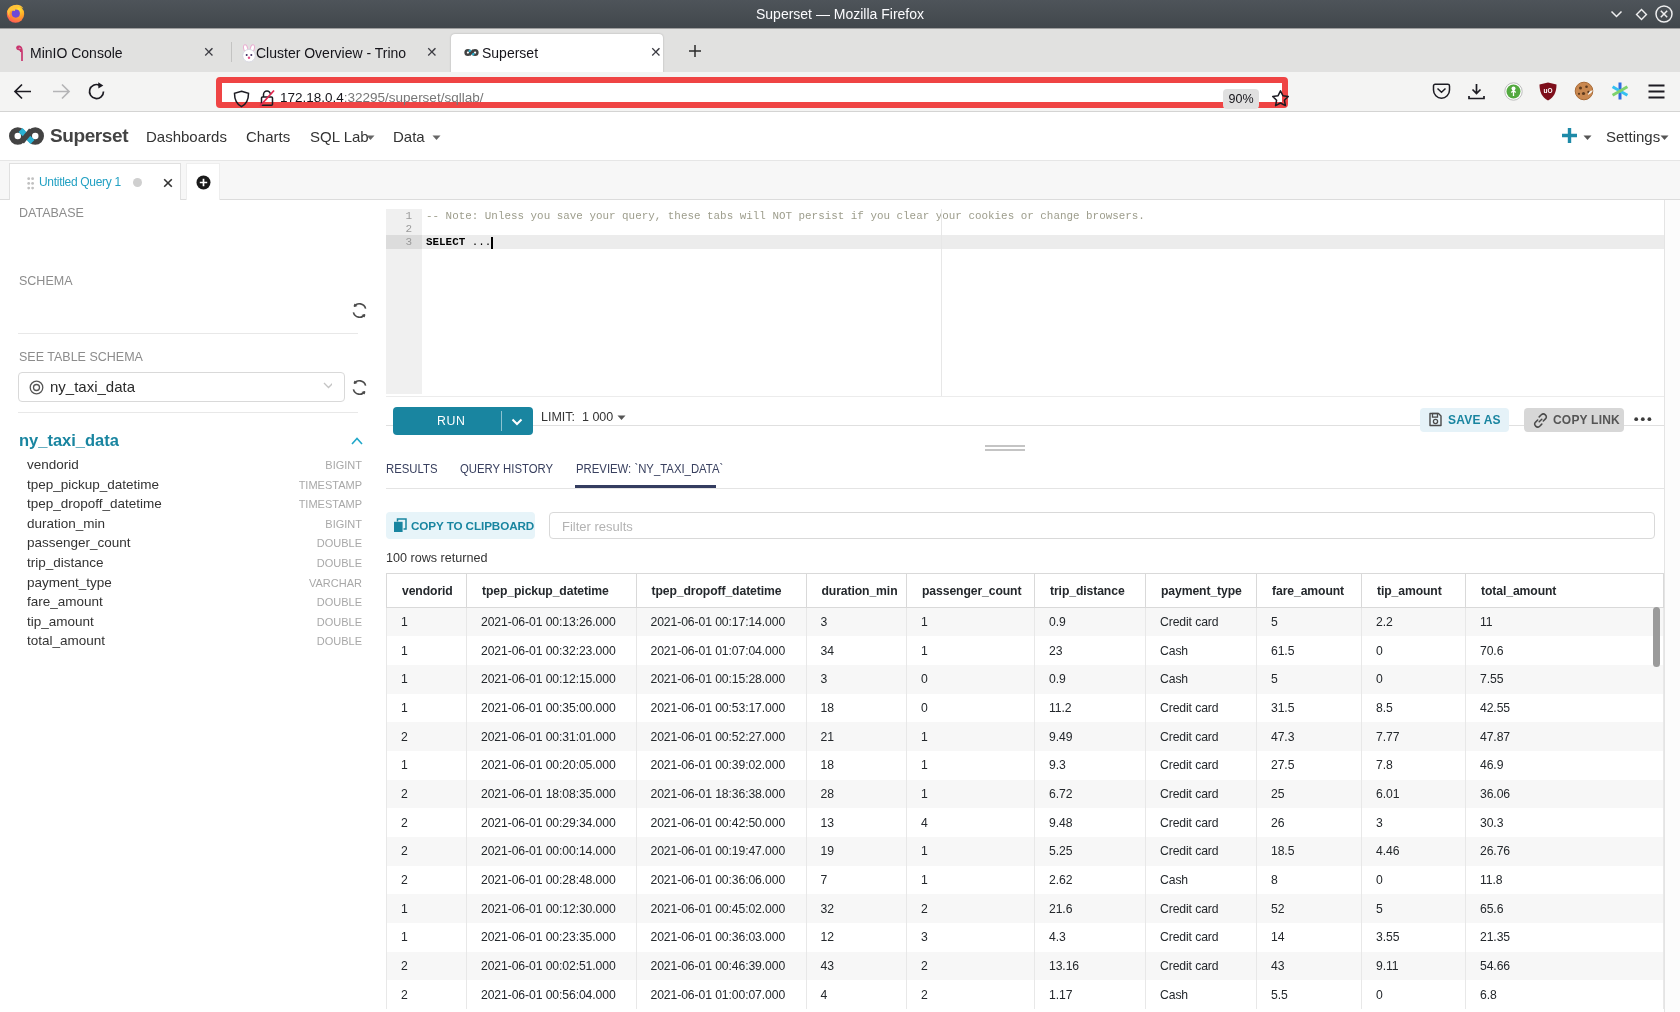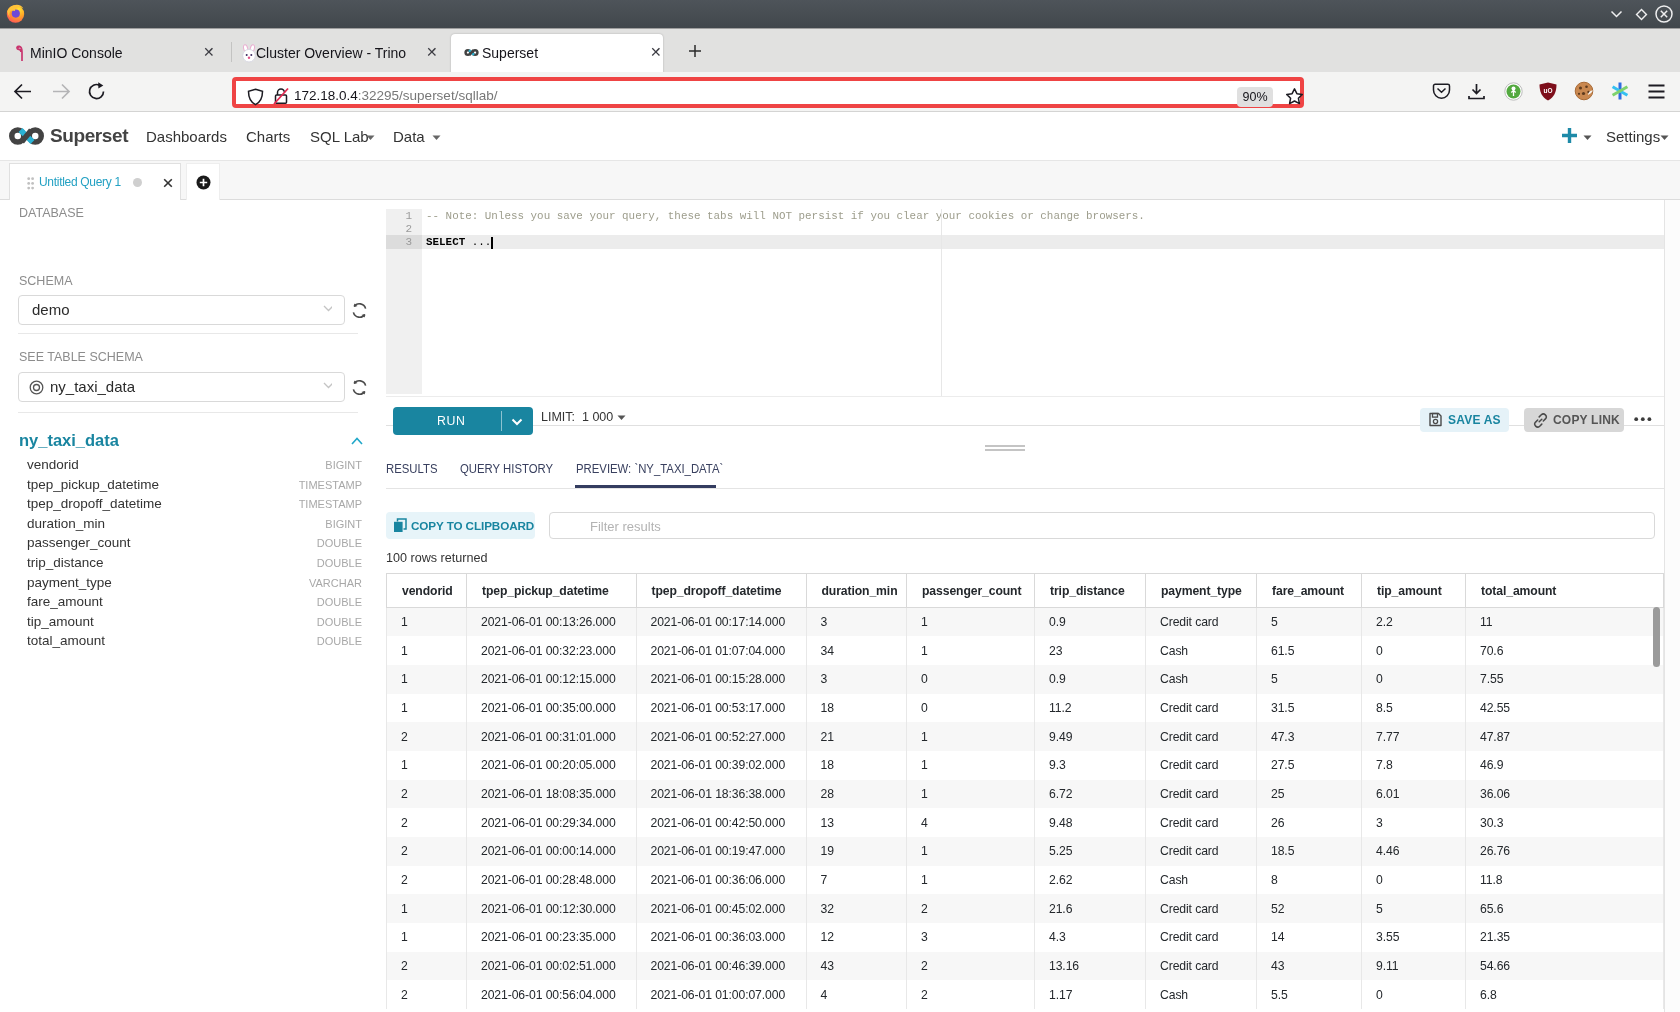--- a/index.html
+++ b/index.html
@@ -12,22 +12,22 @@
   color:#fbfbfe; font-size:14px; }
 #tabbar { position:absolute; left:0; top:28px; width:1680px; height:44px; background:#e1e1e0;
   border-top:1px solid #9e9e9e; }
 .btab { position:absolute; top:5px; height:39px; font-size:14px; color:#15141a; }
 .btab .tx { position:absolute; top:11px; }
 .btab .x { position:absolute; top:10px; color:#3c3c43; font-size:14px; }
 #tab-active { position:absolute; left:451px; top:5px; width:212px; height:39px; background:#fff;
   border-radius:4px 4px 0 0; box-shadow:0 0 2px rgba(0,0,0,.25); }
 #urlrow { position:absolute; left:0; top:72px; width:1680px; height:40px; background:#f4f4f3;
   border-bottom:1px solid #d4d4d3; }
-#urlbox { position:absolute; left:232px; top:5px; width:1072px; height:31px; background:#fff;
-  border:4px solid #ef4444; border-radius:4px; }
+#urlbox { position:absolute; left:216px; top:5px; width:1072px; height:31px; background:#fff;
+  border:6px solid #ef4444; border-radius:4px; }
 #zoombadge { position:absolute; left:1001px; top:6px; width:36px; height:20px; background:#e0e0e0;
   border-radius:4px; text-align:center; font-size:12.5px; color:#15141a; line-height:20px;}
 .urltext { position:absolute; left:58px; top:7px; font-size:13.5px; color:#15141a; }
 .urltext span { color:#777; }
 
 #ssnav { position:absolute; left:0; top:112px; width:1680px; height:49px; background:#fff;
   border-bottom:1px solid #e6e6e6; }
 .navlink { position:absolute; top:16px; font-size:15px; color:#333; }
 
 #qstrip { position:absolute; left:0; top:161px; width:1680px; height:39px; background:#f7f7f7;
@@ -78,20 +78,21 @@
       <stop offset="0%" stop-color="#ffe335"></stop>
           <stop offset="45%" stop-color="#ffa325"></stop>
       <stop offset="85%" stop-color="#ff5f52"></stop>
           <stop offset="100%" stop-color="#e23c7f"></stop>
     </radialGradient>
       </defs>
     <circle cx="10.5" cy="11" r="8.7" fill="url(#ffg)"></circle>
     <circle cx="10.8" cy="10.6" r="4.1" fill="#7049d6"></circle>
     <path d="M2.2 8.5 Q4.2 2.0 11.8 1.8 Q16.5 2.1 18.4 5.4 Q14.5 3.4 12.1 4.6 Q9.4 5.9 10.1 8.1 Q6.3 6.3 4.8 9.3 Q3.6 11.6 5.4 14.8 Q3.0 12.6 2.2 8.5 Z" fill="#ffc23a"></path>
   </svg>
+  <div class="title">Superset — Mozilla Firefox</div>
   <svg class="abs" style="left:1610px;top:10px;" width="13" height="9">
       <path d="M1.5 1.5 L6.5 6.5 L11.5 1.5" stroke="#eeeeef" stroke-width="1.5" fill="none"></path>
     </svg>
   <svg class="abs" style="left:1635px;top:8px;" width="13" height="13">
       <rect x="3" y="3" width="7" height="7" stroke="#eeeeef" stroke-width="1.4" fill="none" transform="rotate(45 6.5 6.5)"></rect>
     </svg>
   <svg class="abs" style="left:1655px;top:5px;" width="18" height="18">
     <circle cx="9" cy="9" r="8" stroke="#eeeeef" stroke-width="1.5" fill="none"></circle>
     <path d="M5.8 5.8 L12.2 12.2 M12.2 5.8 L5.8 12.2" stroke="#eeeeef" stroke-width="1.5"></path>
   </svg>
@@ -255,26 +256,20 @@
     <svg class="abs" style="left:9px;top:11px;" width="15" height="15" viewBox="0 0 15 15">
       <circle cx="7.5" cy="7.5" r="7" fill="#1a1a1a"></circle>
       <path d="M7.5 3.8 V11.2 M3.8 7.5 H11.2" stroke="#fff" stroke-width="1.7"></path>
     </svg>
   </div>
 </div>
 
 <div id="sidebar">
   <div class="sb-label" style="top:6px;">DATABASE</div>
   <div class="sb-label" style="top:74px;">SCHEMA</div>
-  <div class="sb-select" style="top:95px;">
-    <span style="position:absolute;left:13px;top:5px;">demo</span>
-    <svg class="sb-chev" width="11" height="7">
-        <path d="M1 1 L5.5 5.5 L10 1" stroke="#c4c4c4" stroke-width="1.3" fill="none"></path>
-      </svg>
-  </div>
   <svg class="abs" style="left:351px;top:102px;" width="17" height="17" viewBox="0 0 17 17">
     <path d="M14.6 6.6 A6.5 6.5 0 0 0 3 4.5 M2.4 10.4 A6.5 6.5 0 0 0 14 12.5" stroke="#4a4a4a" stroke-width="1.6" fill="none"></path>
     <path d="M3.0 1.6 L3.4 5.0 L6.6 4.0 Z" fill="#4a4a4a"></path>
     <path d="M14.0 15.4 L13.6 12.0 L10.4 13.0 Z" fill="#4a4a4a"></path>
   </svg>
   <div class="sb-divider" style="top:133px;"></div>
   <div class="sb-label" style="top:150px;">SEE TABLE SCHEMA</div>
   <div class="sb-select" style="top:172px;">
     <svg class="abs" style="left:10px;top:7px;" width="15" height="15" viewBox="0 0 15 15">
       <circle cx="7.5" cy="7.5" r="6.3" stroke="#555" stroke-width="1.3" fill="none"></circle>
@@ -376,21 +371,21 @@
   <div style="position:absolute;left:189px;top:44px;width:141px;height:2.5px;background:#343d60;"></div>
   <div style="position:absolute;left:0;top:47px;width:1278px;border-top:1px solid #e4e4e4;"></div>
   <div id="copybtn">
     <svg class="abs" style="left:7px;top:6px;" width="14" height="15" viewBox="0 0 14 15">
       <path d="M4.5 3.5 V1 H13 V11 H10.5" stroke="#1985a0" stroke-width="1.5" fill="none"></path>
       <rect x="1" y="3.8" width="8.6" height="10.2" fill="#1985a0"></rect>
     </svg>
     <span style="position:absolute;left:25px;top:7px;color:#1985a0;font-size:11.7px;font-weight:bold;letter-spacing:-0.1px;white-space:nowrap;">COPY TO CLIPBOARD</span>
   </div>
   <div id="filterbox">
-    <span style="position:absolute;left:12px;top:6px;color:#b3b3b3;font-size:13px;margin-left:28px;">Filter results</span>
+    <span style="position:absolute;left:12px;top:6px;color:#b3b3b3;font-size:13px;">Filter results</span>
   </div>
   <div style="position:absolute;left:0;top:110px;font-size:12.6px;color:#333;">100 rows returned</div>
   <div id="tablewrap" style="position:absolute;left:0;top:132px;width:1278px;height:439px;overflow:hidden;">
     <table class="grid" id="datatable">
         <colgroup>
           <col style="width:80px">
           <col style="width:169.5px">
           <col style="width:170px">
           <col style="width:100.5px">
           <col style="width:128px">

